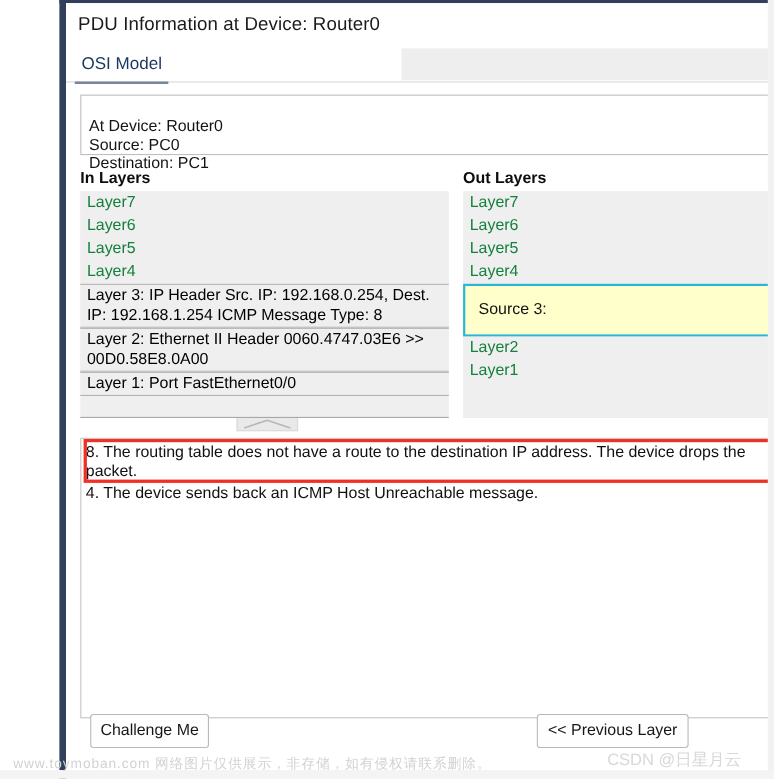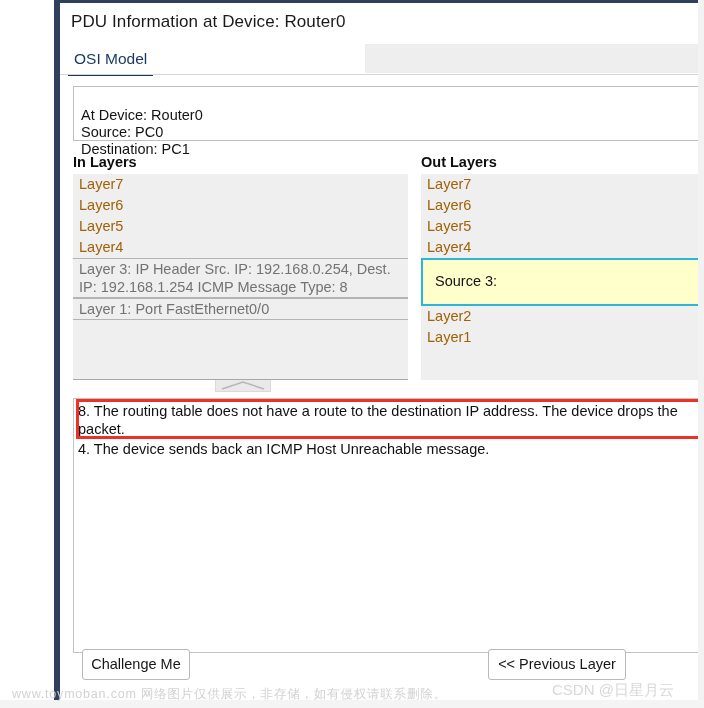--- a/index.html
+++ b/index.html
@@ -164,23 +164,23 @@
   .layer-row {
     box-sizing: border-box;
     font-size: 14.5px;
     line-height: 18px;
     padding: 1px 5px 1px 6px;
     color: #9a9a9a;
     background: #efefef;
     border-bottom: 1px solid #efefef;
     white-space: pre-line;
   }
-  .layer-row.dim { color: #a16207; }
+  .layer-row.dim { color: #15803d; }
   .layer-row.filled {
-    color: #737373;
+    color: #000000;
     border-top: 1px solid #b4b4b4;
     border-bottom: 1px solid #b4b4b4;
     background: #efefef;
   }
   .layer-row.highlight {
     background: #ffffcc;
     border: 2px solid #29b6d8;
     color: #121212;
     padding: 12px 5px 12px 12px;
     min-height: 48px;
@@ -337,20 +337,21 @@
 
       <div class="col-head" id="head-in">In Layers</div>
       <div class="col-head" id="head-out">Out Layers</div>
 
       <div class="layerlist" id="list-in">
         <div class="layer-row dim">Layer7</div>
         <div class="layer-row dim">Layer6</div>
         <div class="layer-row dim">Layer5</div>
         <div class="layer-row dim">Layer4</div>
         <div class="layer-row filled">Layer 3: IP Header Src. IP: 192.168.0.254, Dest. IP: 192.168.1.254 ICMP Message Type: 8</div>
+        <div class="layer-row filled">Layer 2: Ethernet II Header 0060.4747.03E6 &gt;&gt; 00D0.58E8.0A00</div>
         <div class="layer-row filled">Layer 1: Port FastEthernet0/0</div>
       </div>
 
       <div class="layerlist" id="list-out">
         <div class="layer-row dim">Layer7</div>
         <div class="layer-row dim">Layer6</div>
         <div class="layer-row dim">Layer5</div>
         <div class="layer-row dim">Layer4</div>
         <div class="layer-row highlight">Source 3:</div>
         <div class="layer-row dim">Layer2</div>

